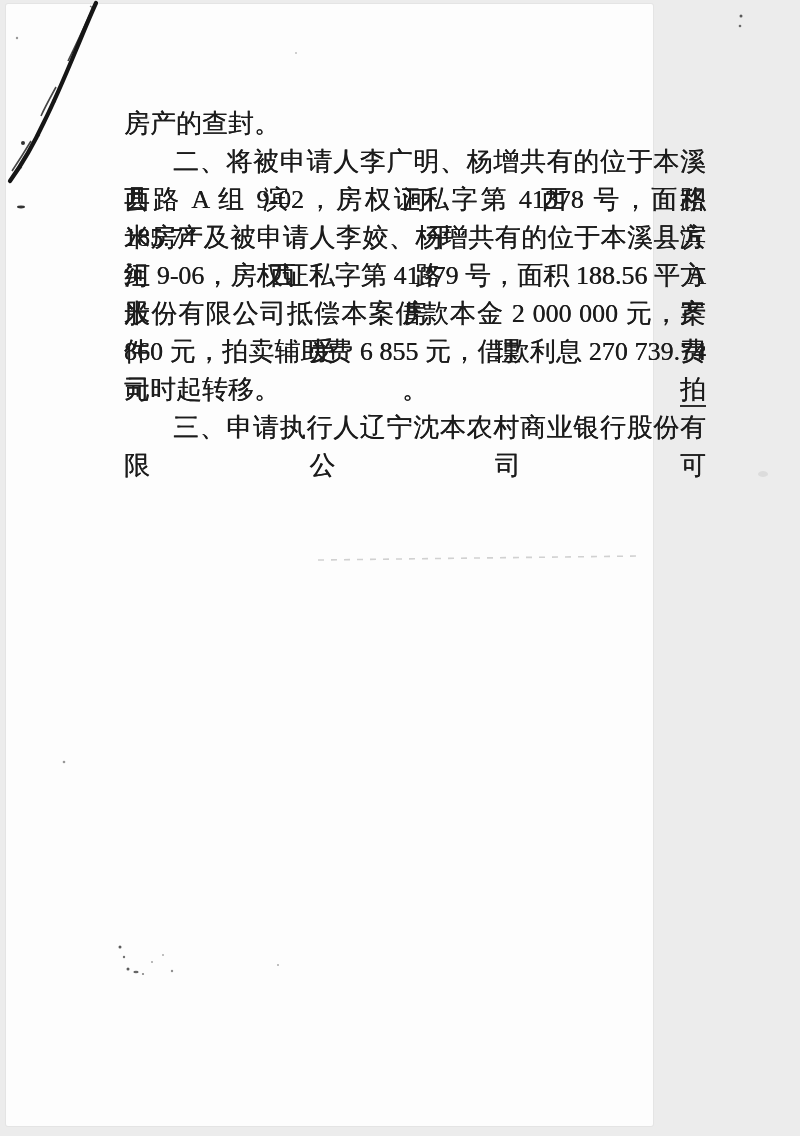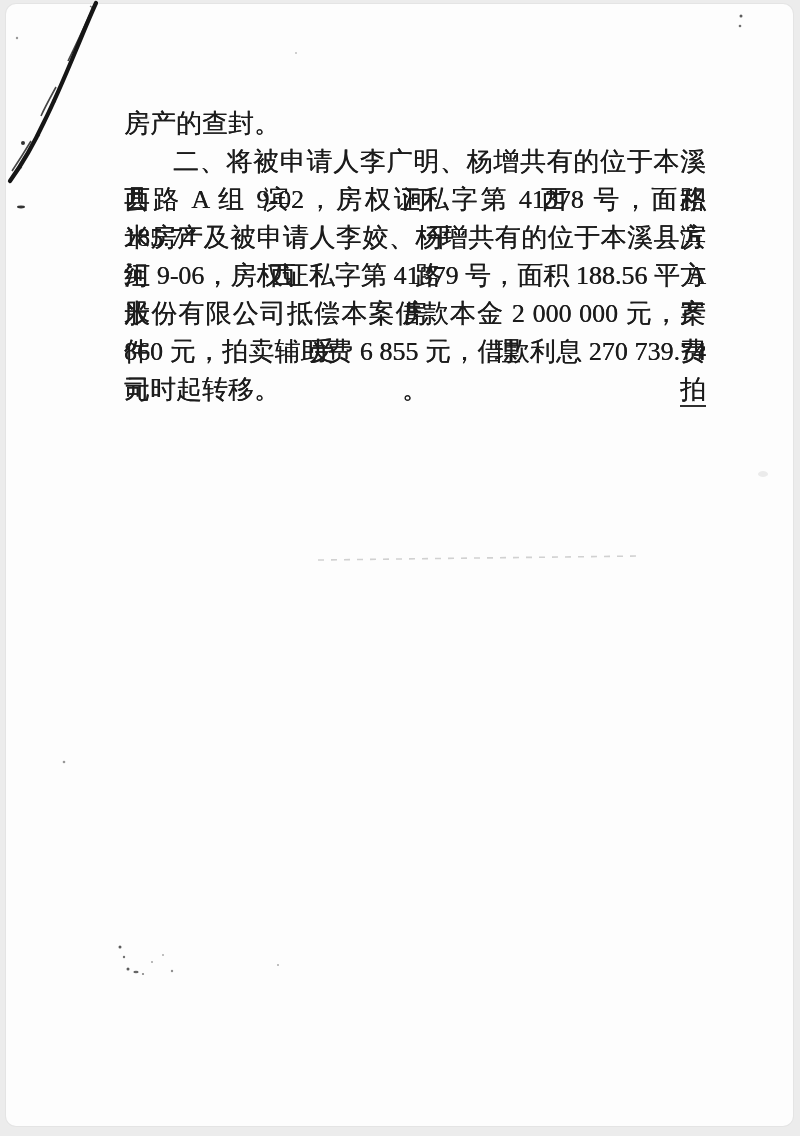--- a/index.html
+++ b/index.html
@@ -3,23 +3,23 @@
 <meta charset="utf-8">
 <style>
   html,body{margin:0;padding:0;}
   body{
     width:800px;height:1136px;
     background:var(--bg,#ececec);
     font-family:"Liberation Serif","DejaVu Serif",serif;
     position:relative;overflow:hidden;
   }
   .paper{
-    position:absolute;left:6px;top:4px;width:787px;height:1122px;
+    position:absolute;left:6px;top:4px;width:647px;height:1122px;
     background:var(--paper,#fdfdfd);
-    border-radius:10px;
+    border-radius:2px;
     box-shadow:0 0 0 1px rgba(0,0,0,0.03);
   }
   .doc-body{
     position:absolute;left:118px;top:101px;width:582px;
     font-size:26px;line-height:38px;
     color:var(--ink,#1c1c1c);
     text-shadow:0.3px 0.3px 0 currentColor;
   }
   .line{position:relative;height:38px;white-space:normal;}
   .line.fill{text-align:justify;text-align-last:justify;}
@@ -41,20 +41,21 @@
 <div class="paper">
   <div class="doc-body">
       <div class="line end">房产的查封。</div>
       <div class="line indent fill">二、将被申请人李广明、杨增共有的位于本溪县滨河西路</div>
       <div class="line fill">西路 A 组 9-02，房权证私字第 41378 号，面积 185.74 平方</div>
       <div class="line fill">米房产及被申请人李姣、杨增共有的位于本溪县滨河西路 A</div>
       <div class="line fill">组 9-06，房权证私字第 41379 号，面积 188.56 平方米房产</div>
       <div class="line fill">股份有限公司抵偿本案借款本金 2 000 000 元，案件受理费</div>
       <div class="line fill">860 元，拍卖辅助费 6 855 元，借款利息 270 739.74 元。<span class="pen-u">拍</span></div>
       <div class="line end">司时起转移。</div>
+      <div class="line indent fill">三、申请执行人辽宁沈本农村商业银行股份有限公司可</div>
     </div>
 </div>
 
 <svg class="artifacts" width="800" height="1136" viewBox="0 0 800 1136">
   <g>
     <path d="M96,3 C90,16 83,33 76,50 C66,74 54,102 44,122 C37,137 25,160 10,181" fill="none" stroke="#161616" stroke-width="4.2" stroke-linecap="round"></path>
     <path d="M94,9 C87,24 78,44 70,60 M58,86 C52,97 47,106 43,115 M33,140 C27,150 20,161 14,170" fill="none" stroke="#161616" stroke-width="1.6" opacity="0.8" transform="translate(-2,1)"></path>
     <path d="M90,6 l3,2 M72,52 l4,1 M52,100 l4,2 M36,134 l4,2 M18,166 l4,2" stroke="#161616" stroke-width="1.2" opacity="0.6"></path>
   </g>
   <g fill="#333">

